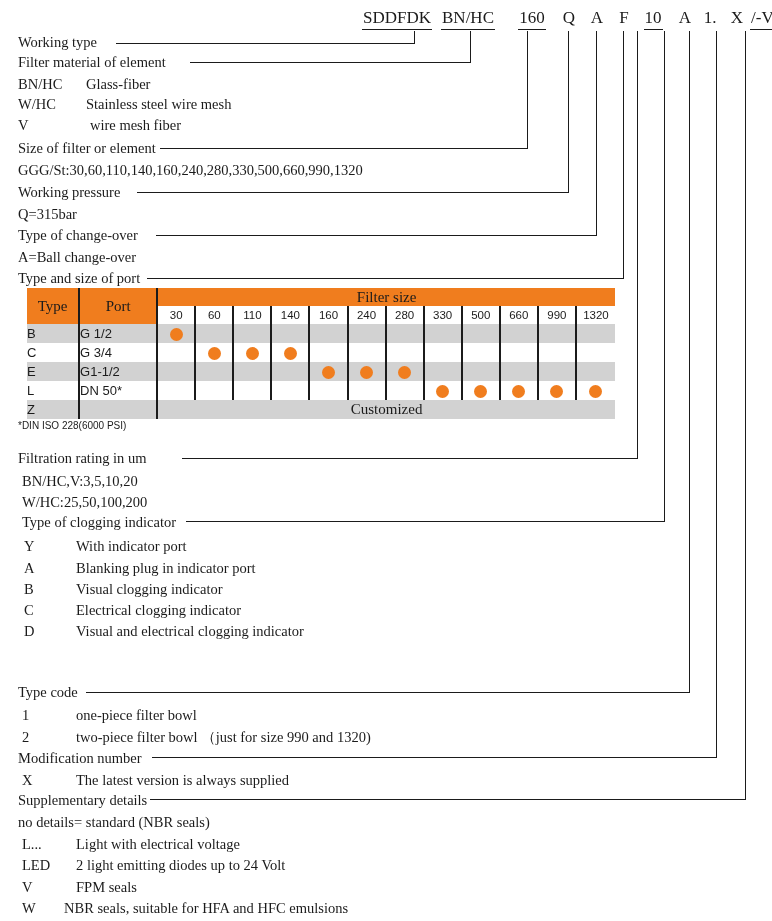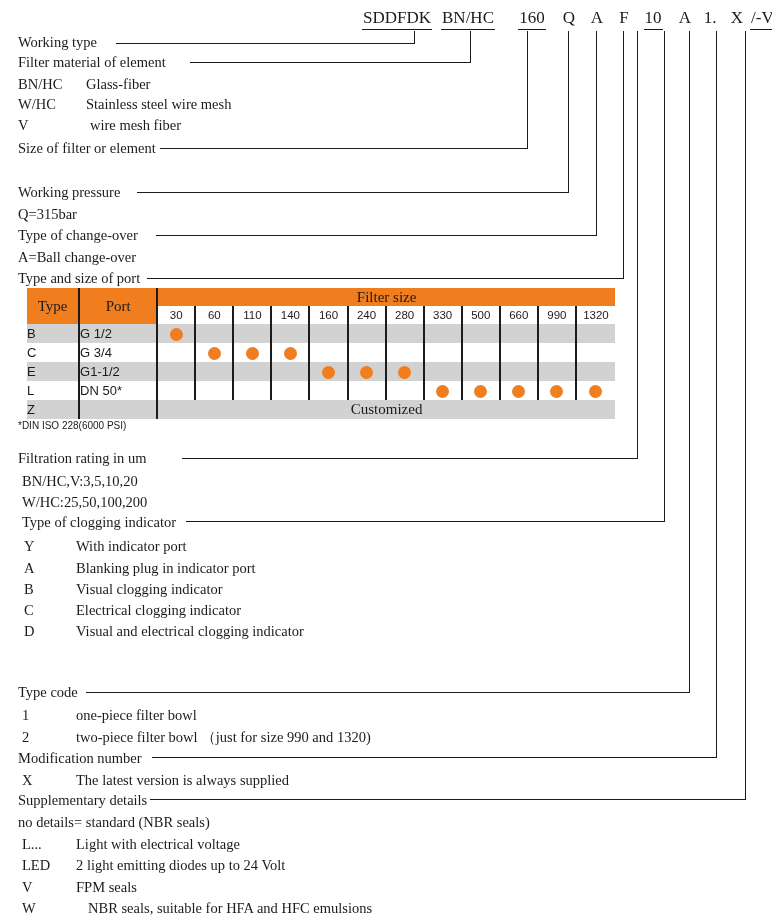--- a/index.html
+++ b/index.html
@@ -115,20 +115,21 @@
   <div class="row serif" style="left:18px;top:54px;">Filter material of element</div>
 
   <div class="code-col" style="left:18px;top:76px;">BN/HC</div>
   <div class="desc-col" style="left:86px;top:76px;">Glass-fiber</div>
   <div class="code-col" style="left:18px;top:96px;">W/HC</div>
   <div class="desc-col" style="left:86px;top:96px;">Stainless steel wire mesh</div>
   <div class="code-col" style="left:18px;top:117px;">V</div>
   <div class="desc-col" style="left:90px;top:117px;">wire mesh fiber</div>
 
   <div class="row serif" style="left:18px;top:140px;">Size of filter or element</div>
+  <div class="row serif" style="left:18px;top:162px;">GGG/St:30,60,110,140,160,240,280,330,500,660,990,1320</div>
   <div class="row serif" style="left:18px;top:184px;">Working pressure</div>
   <div class="row serif" style="left:18px;top:206px;">Q=315bar</div>
   <div class="row serif" style="left:18px;top:227px;">Type of change-over</div>
   <div class="row serif" style="left:18px;top:249px;text-align:right;">A=Ball change-over</div>
   <div class="row serif" style="left:18px;top:270px;">Type and size of port</div>
 
   <div id="matrix">
     <table>
       <colgroup>
         <col style="width:52px;">
@@ -269,15 +270,15 @@
 
   <div class="row serif" style="left:18px;top:792px;">Supplementary details</div>
   <div class="desc-col" style="left:18px;top:814px;">no details= standard (NBR seals)</div>
   <div class="code-col" style="left:22px;top:836px;">L...</div>
   <div class="desc-col" style="left:76px;top:836px;">Light with electrical voltage</div>
   <div class="code-col" style="left:22px;top:857px;">LED</div>
   <div class="desc-col" style="left:76px;top:857px;">2 light emitting diodes up to 24 Volt</div>
   <div class="code-col" style="left:22px;top:879px;">V</div>
   <div class="desc-col" style="left:76px;top:879px;">FPM seals</div>
   <div class="code-col" style="left:22px;top:900px;">W</div>
-  <div class="desc-col" style="left:88px;top:900px;text-align:center;">NBR seals, suitable for HFA and HFC emulsions</div>
+  <div class="desc-col" style="left:64px;top:900px;text-align:center;">NBR seals, suitable for HFA and HFC emulsions</div>
 
 </div>
 
 </body></html>

